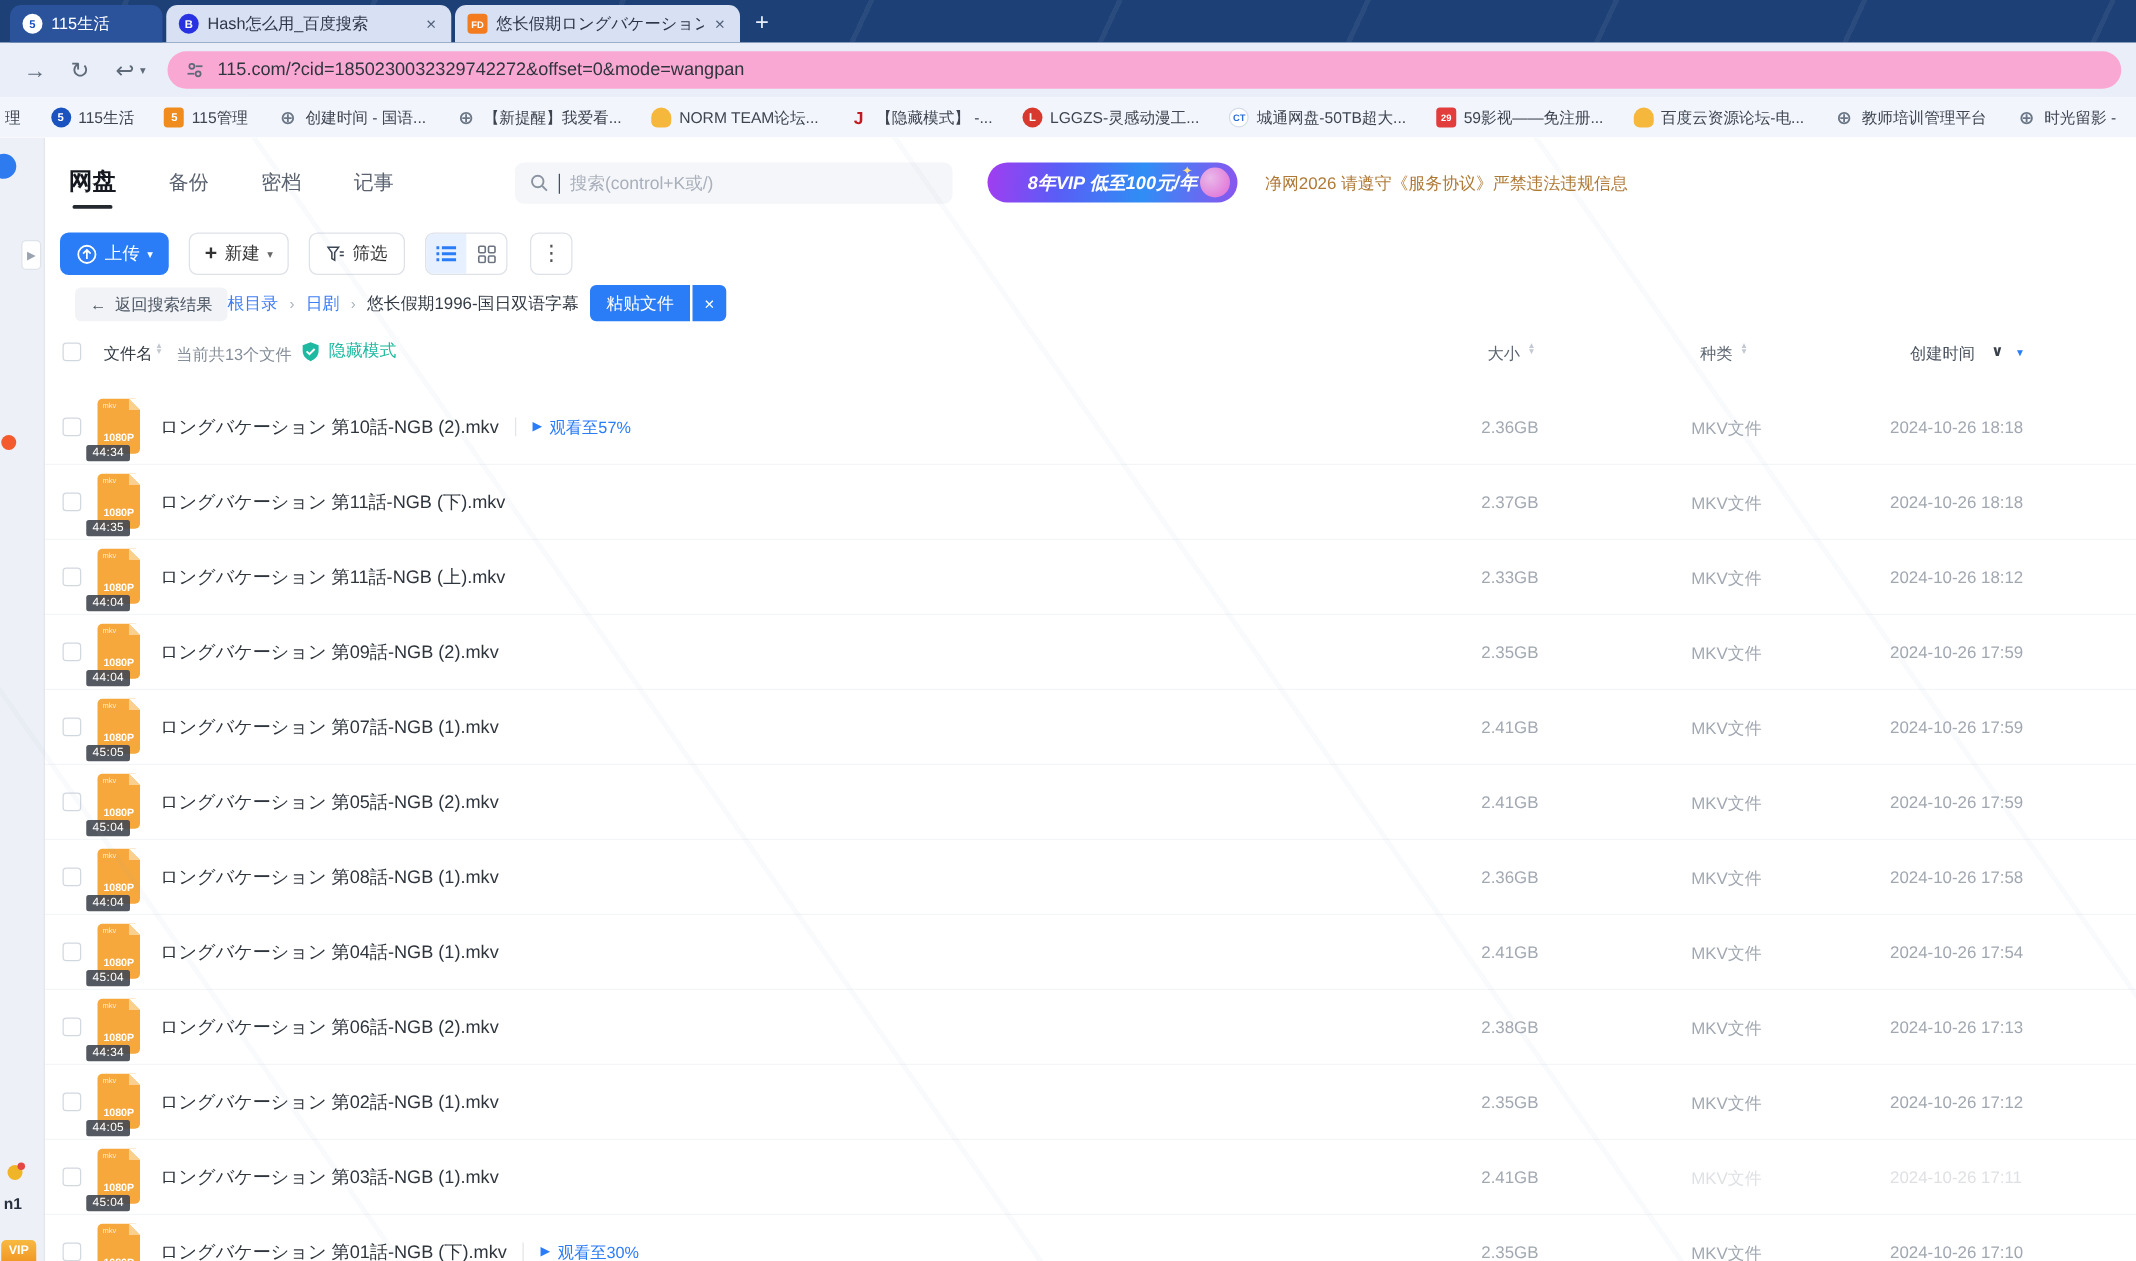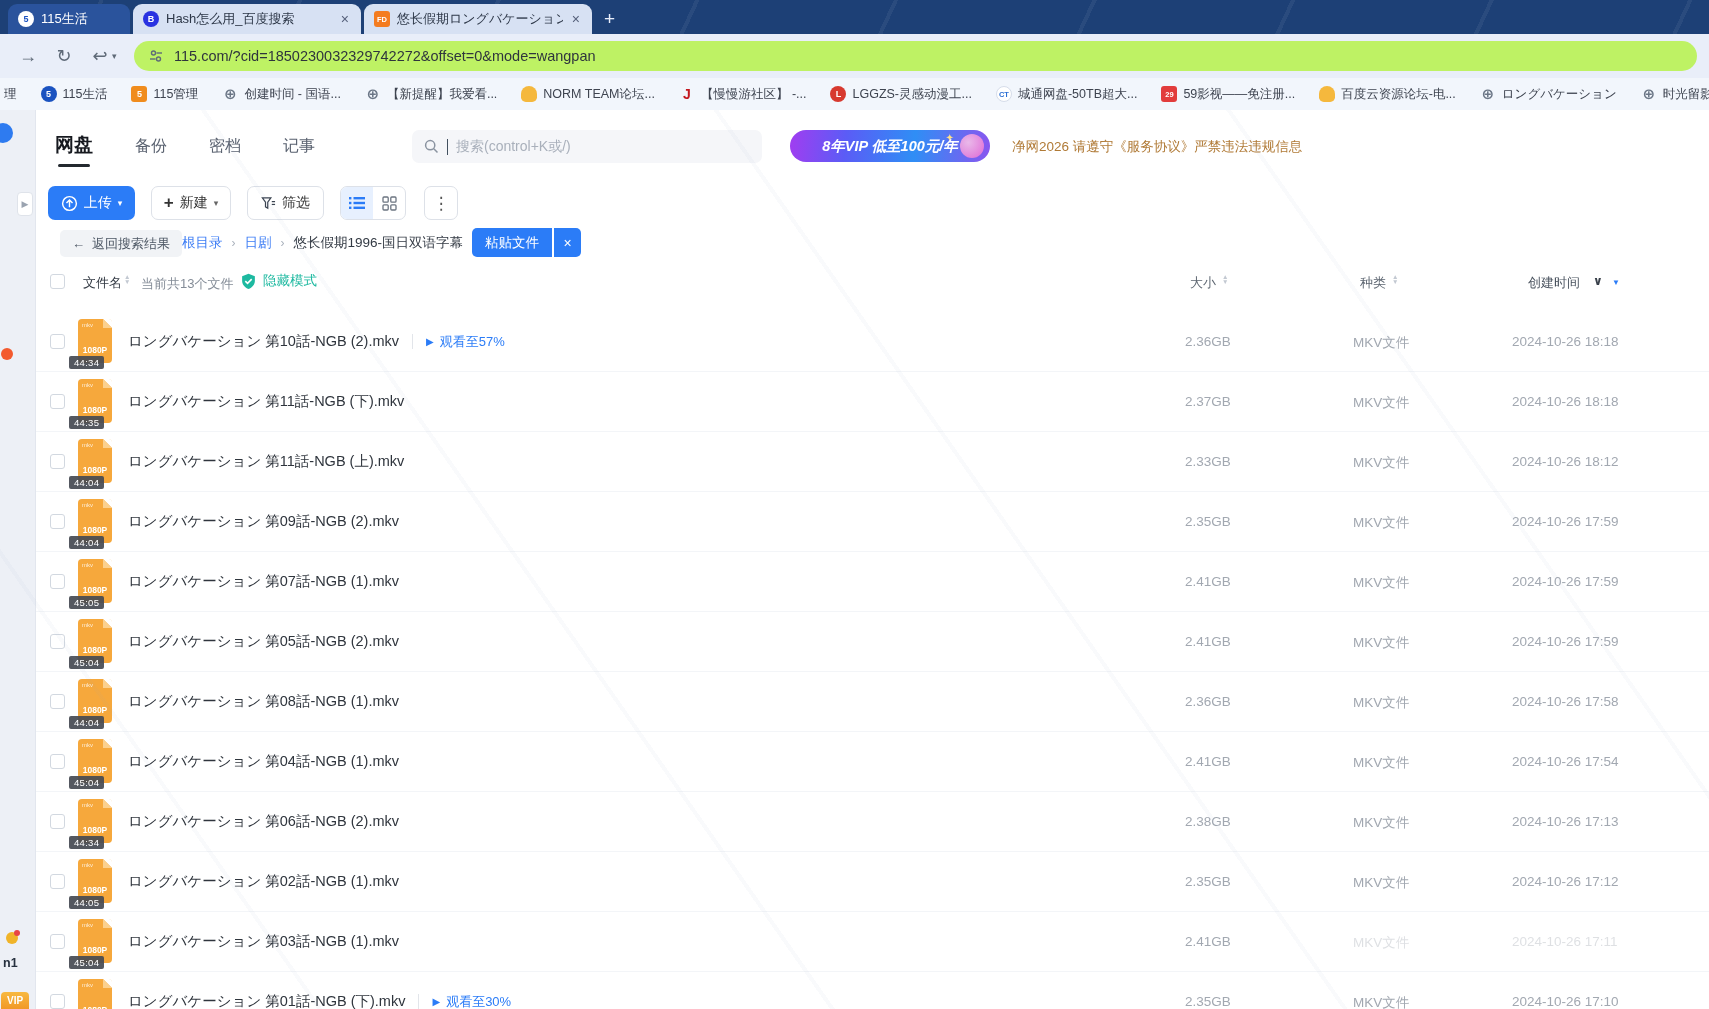--- a/index.html
+++ b/index.html
@@ -21,21 +21,21 @@
     align-items:center; justify-content:center; font-size:9px; font-weight:bold; }
   .fav-five-blue { background:#fff; color:#1a52c0; }
   .fav-baidu { background:#2932e1; color:#fff; }
   .fav-fd { background:#f47c20; color:#fff; border-radius:3px; font-size:7.5px; }
   .newtab { color:#e8eefb; font-size:19px; margin:0 0 4px 12px; z-index:1; }
 
   .urlbar { height:44px; background:#e9eef9; display:flex; align-items:center;
     padding:0 12px; gap:4px; }
   .nav-ic { color:#5f6a78; font-size:18px; width:32px; text-align:center; }
   .nav-caret { color:#5f6a78; font-size:9px; width:12px; margin-left:-8px; }
-  .url-field { flex:1; height:30px; background:#bef264; border-radius:15px;
+  .url-field { flex:1; height:30px; background:#f9a8d4; border-radius:15px;
     display:flex; align-items:center; padding:0 14px; gap:10px; margin-left:6px; }
   .url-text { font-size:14.5px; color:#2f353d; }
 
   .bookmarks { height:32px; background:#f2f6fc; display:flex; align-items:center;
     padding:0 4px; gap:24px; font-size:12.5px; color:#3e4450; white-space:nowrap; overflow:hidden; }
   .bm { display:flex; align-items:center; gap:6px; }
   .bm-icon { width:16px; height:16px; display:flex; align-items:center; justify-content:center;
     font-size:9px; font-weight:bold; border-radius:50%; flex:0 0 auto; }
   .ic-five-blue { background:#1a52c0; color:#fff; }
   .ic-five-orange { background:#f08c1d; color:#fff; border-radius:3px; }
@@ -221,21 +221,21 @@
     <span class="bm-label">【新提醒】我爱看...</span>
   </div>
 
   <div class="bm">
     <span class="bm-icon ic-trophy"></span>
     <span class="bm-label">NORM TEAM论坛...</span>
   </div>
 
   <div class="bm">
     <span class="bm-icon ic-j-red">J</span>
-    <span class="bm-label">【慢慢游社区】 -...</span>
+    <span class="bm-label">【隐藏模式】 -...</span>
   </div>
 
   <div class="bm">
     <span class="bm-icon ic-lg-red">L</span>
     <span class="bm-label">LGGZS-灵感动漫工...</span>
   </div>
 
   <div class="bm">
     <span class="bm-icon ic-ct">CT</span>
     <span class="bm-label">城通网盘-50TB超大...</span>
@@ -246,21 +246,21 @@
     <span class="bm-label">59影视——免注册...</span>
   </div>
 
   <div class="bm">
     <span class="bm-icon ic-trophy"></span>
     <span class="bm-label">百度云资源论坛-电...</span>
   </div>
 
   <div class="bm">
     <span class="bm-icon ic-globe">⊕</span>
-    <span class="bm-label">ロングバケーション</span>
+    <span class="bm-label">教师培训管理平台</span>
   </div>
 
   <div class="bm">
     <span class="bm-icon ic-globe">⊕</span>
     <span class="bm-label">时光留影 -</span>
   </div>
 </div>
 
 <div class="app">
 

